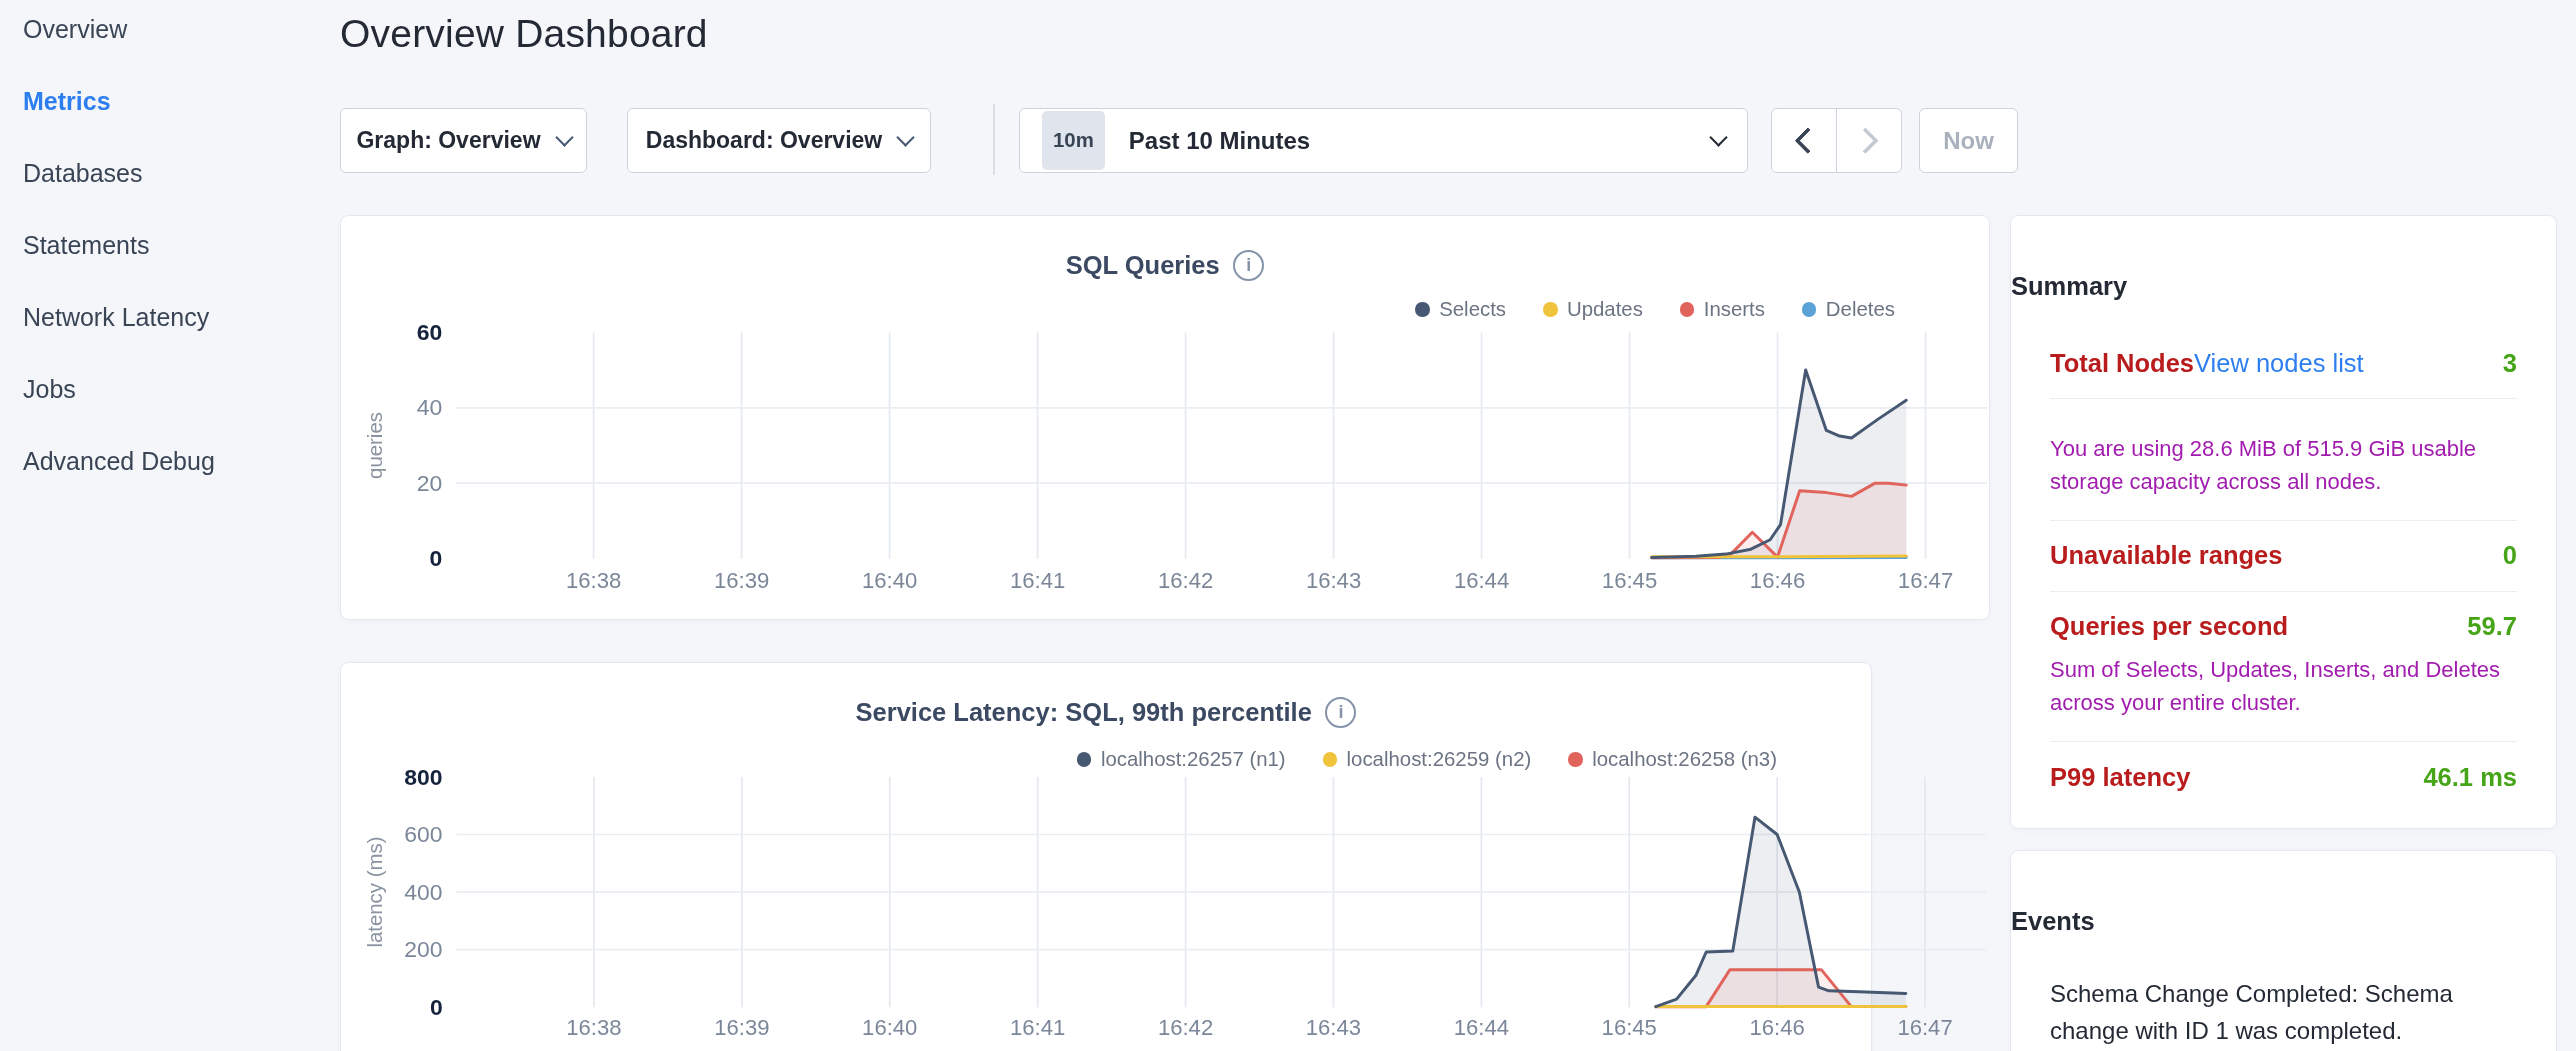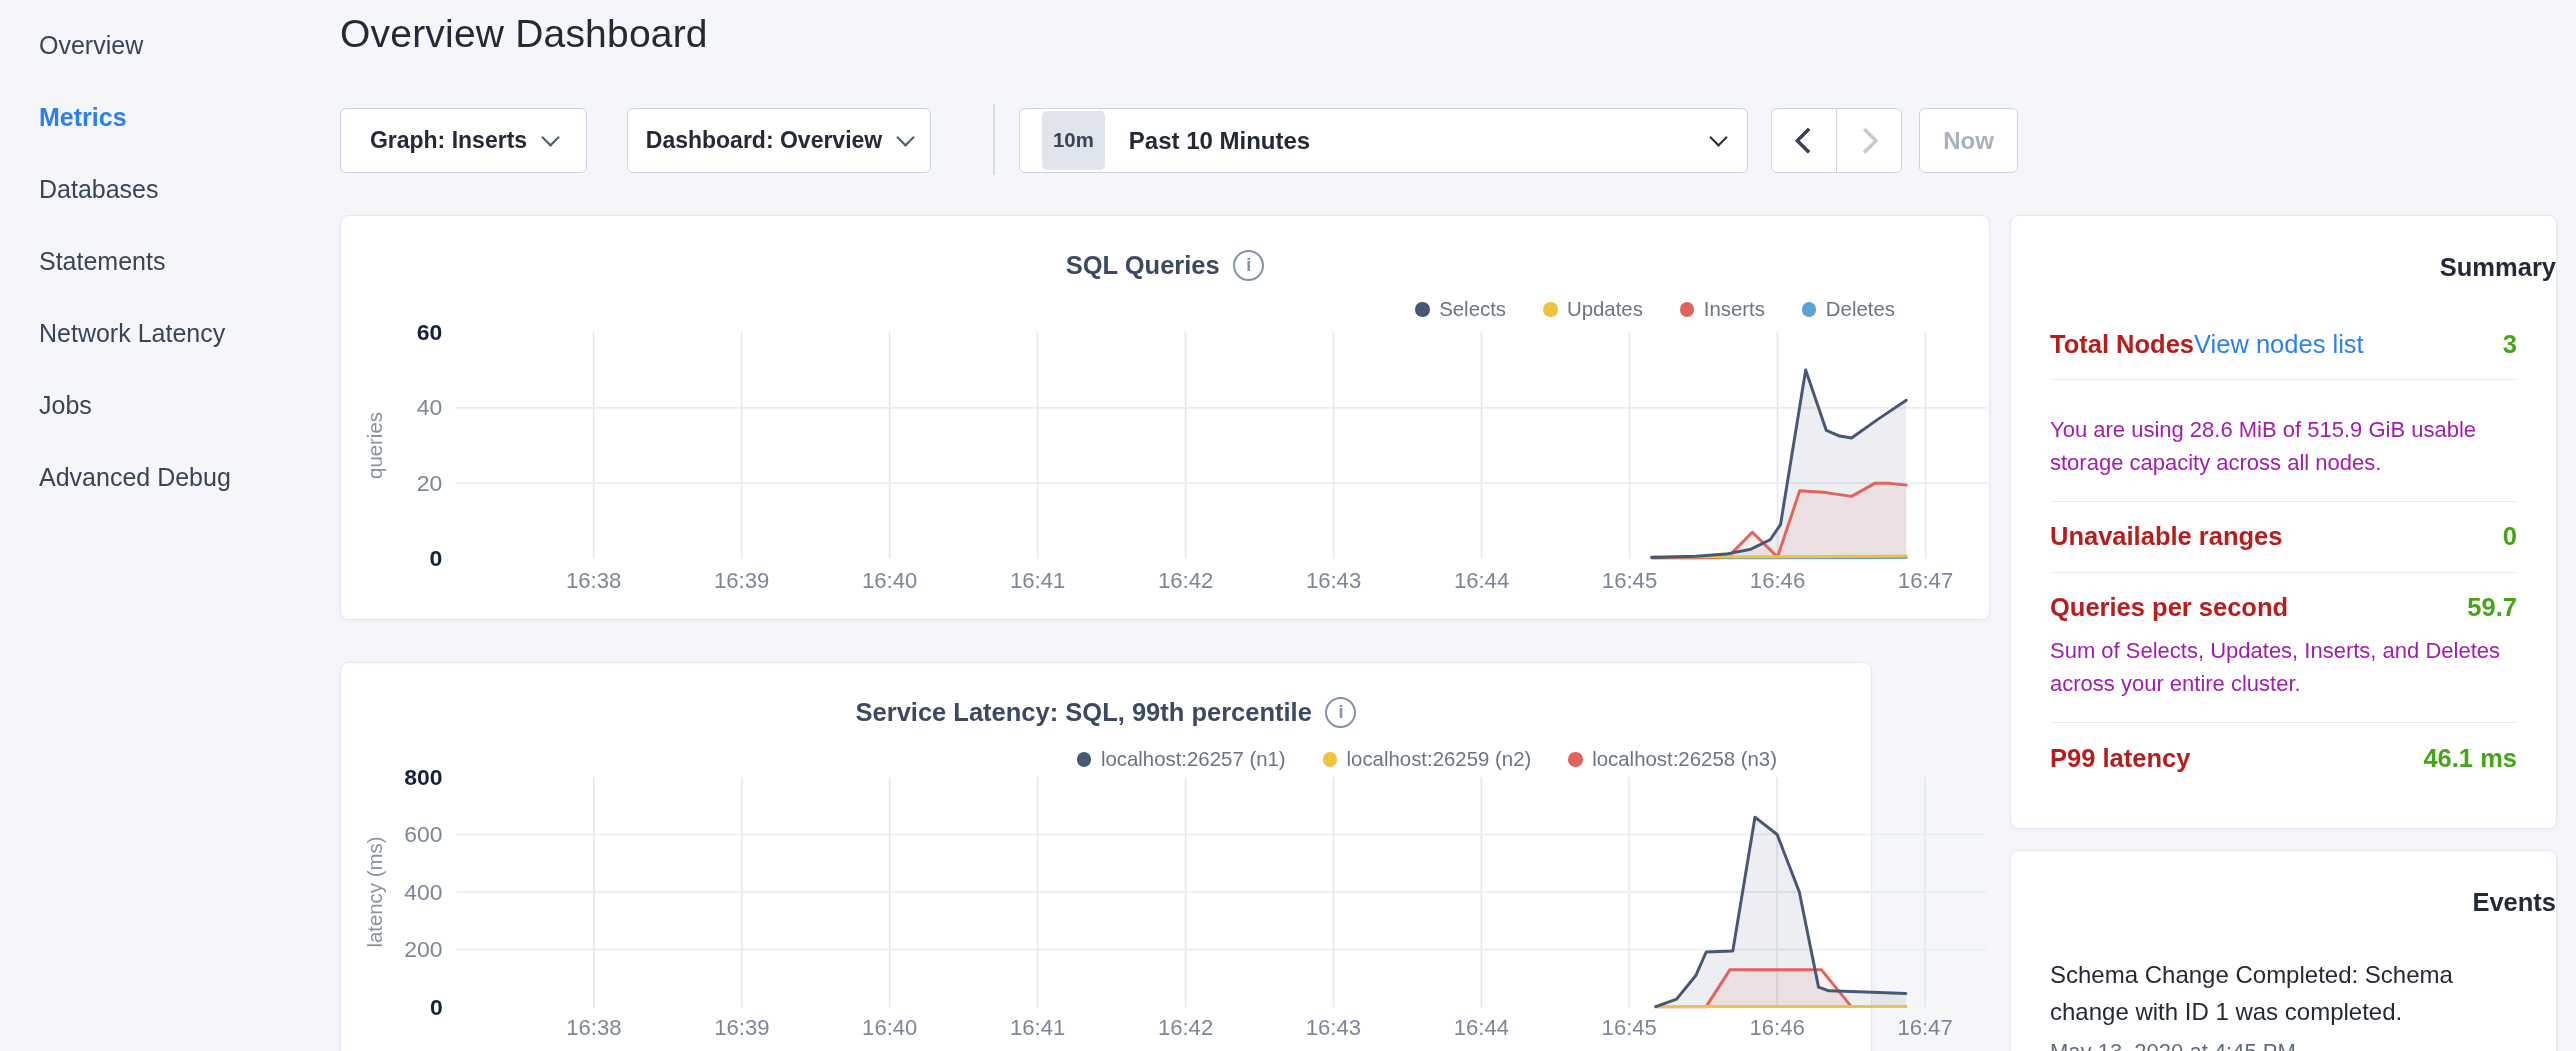--- a/index.html
+++ b/index.html
@@ -44,51 +44,51 @@
              display:flex;align-items:center;justify-content:center;font-size:18px;font-weight:700;color:#8593a9;cursor:pointer;}
   .legend{position:absolute;right:94px;top:82px;display:flex;gap:37px;}
   .legend-item{display:flex;align-items:center;gap:9.4px;font-size:20.4px;color:#6b7483;}
   .legend-dot{width:14.5px;height:14.5px;border-radius:50%;}
   .chart-svg{position:absolute;left:0;}
   .chart-card1 .chart-svg{top:106px;}
   .chart-card2 .chart-svg{top:102px;}
   
   .summary-card{left:2010px;top:215px;width:547px;height:614px;}
   .events-card{left:2010px;top:850px;width:547px;height:357px;}
-  .side-title{text-align:right;font-size:25.5px;font-weight:700;color:#242a35;margin-top:37px;}
+  .side-title{text-align:left;font-size:25.5px;font-weight:700;color:#242a35;margin-top:56px;}
   .side-body{padding:0 39px;margin-top:48px;}
   .sum-row{padding:20.4px 0;}
   .sum-row:first-child{padding-top:0;}
   .sum-row + .sum-row{border-top:1.7px solid #e9edf2;}
   .sum-line{display:flex;align-items:baseline;}
   .sum-label{font-size:25.5px;font-weight:700;color:#b91c1c;}
   .sum-link{font-size:25.5px;font-weight:400;color:#2d7ff0;margin-left:0;cursor:pointer;}
   .sum-value{margin-left:auto;font-size:25.5px;font-weight:700;color:#46a417;}
   .sum-desc{font-size:22px;color:#a21caf;line-height:1.5;margin:12px 0 1.7px;}
   .events-body{padding:0 39px;margin-top:39px;}
   .event-msg{font-size:24px;color:#242a35;line-height:1.55;}
   .event-time{font-size:22px;color:#5f6c80;margin-top:8.5px;}
 </style>
 </head>
 <body>
 
-<ul class="nav" style="list-style:none;margin:16px;padding:0;">
+<ul class="nav" style="list-style:none;margin:0;padding:0;">
     <li class="nav-item">Overview</li>
     <li class="nav-item active">Metrics</li>
     <li class="nav-item">Databases</li>
     <li class="nav-item">Statements</li>
     <li class="nav-item">Network Latency</li>
     <li class="nav-item">Jobs</li>
     <li class="nav-item">Advanced Debug</li>
   </ul>
 
 <h1 class="page-title">Overview Dashboard</h1>
 
 <div class="btn dd-graph">
-  <span>Graph: Inserts</span>
+  <span>Graph: Overview</span>
   <span class="chev"></span>
 </div>
 <div class="btn dd-dash">
   <span>Dashboard: Overview</span>
   <span class="chev"></span>
 </div>
 <div class="ctrl-divider"></div>
 <div class="btn timesel">
   <span class="tw-badge">10m</span>
   <span class="tw-label">Past 10 Minutes</span>

